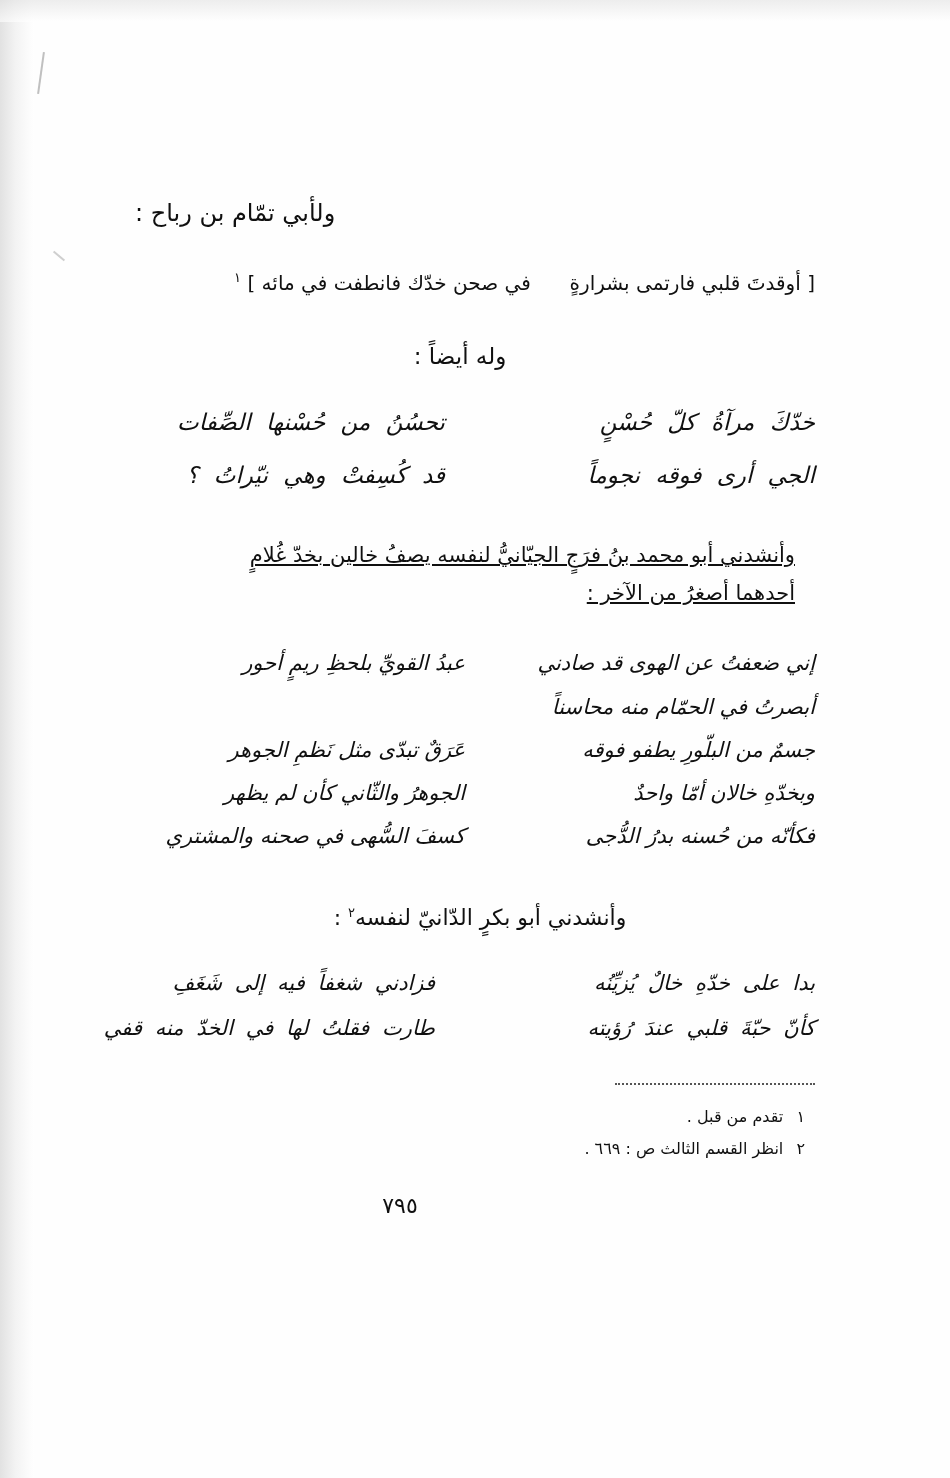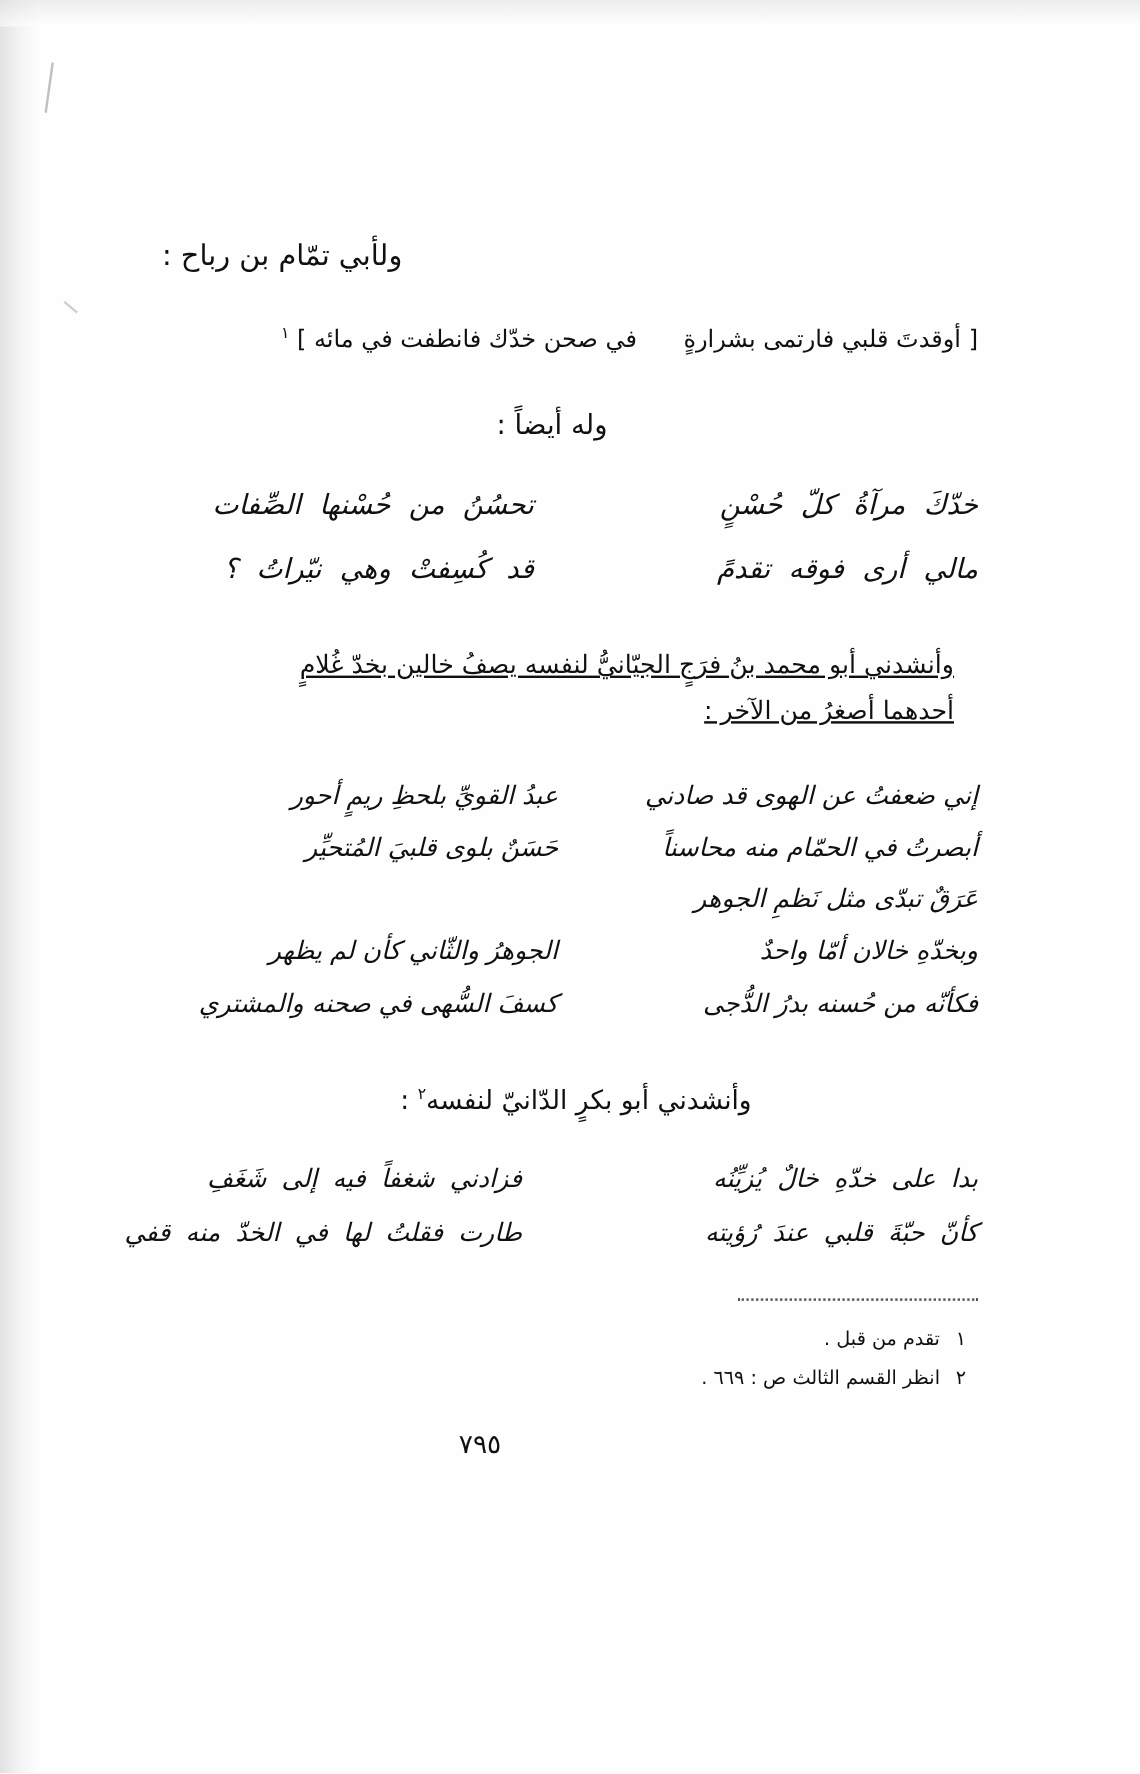--- a/index.html
+++ b/index.html
@@ -208,40 +208,40 @@
     </div>
 
     <div class="intro-2">وله أيضاً :</div>
 
     <div class="verses verses-spaced">
       <div class="verse">
         <div class="hemi first">خدّكَ مرآةُ كلّ حُسْنٍ</div>
         <div class="hemi second">تحسُنُ من حُسْنها الصِّفات</div>
       </div>
       <div class="verse">
-        <div class="hemi first">مالي أرى فوقه تقدمً</div>
+        <div class="hemi first">الجي أرى فوقه نجوماً</div>
         <div class="hemi second">قد كُسِفتْ وهي نيّراتُ ؟</div>
       </div>
     </div>
 
     <div class="prose">
       <span>وأنشدني أبو محمد بنُ فرَجٍ الجيّانيُّ لنفسه يصفُ خالين بخدّ غُلامٍ</span>
       <span class="l2">أحدهما أصغرُ من الآخر :</span>
     </div>
 
     <div class="verses verses-compact">
       <div class="verse">
         <div class="hemi first">إني ضعفتُ عن الهوى قد صادني</div>
         <div class="hemi second">عبدُ القويِّ بلحظِ ريمٍ أحور</div>
       </div>
       <div class="verse">
         <div class="hemi first">أبصرتُ في الحمّام منه محاسناً</div>
-        <div class="hemi second">حَسَنٌ بلوى قلبيَ المُتحيِّر</div>
-      </div>
-      <div class="verse">
+      </div>
+      <div class="verse">
+        <div class="hemi first">جسمٌ من البلّورِ يطفو فوقه</div>
         <div class="hemi second">عَرَقٌ تبدّى مثل نَظمِ الجوهر</div>
       </div>
       <div class="verse">
         <div class="hemi first">وبخدّهِ خالان أمّا واحدٌ</div>
         <div class="hemi second">الجوهرُ والثّاني كأن لم يظهر</div>
       </div>
       <div class="verse">
         <div class="hemi first">فكأنّه من حُسنه بدرُ الدُّجى</div>
         <div class="hemi second">كسفَ السُّهى في صحنه والمشتري</div>
       </div>

